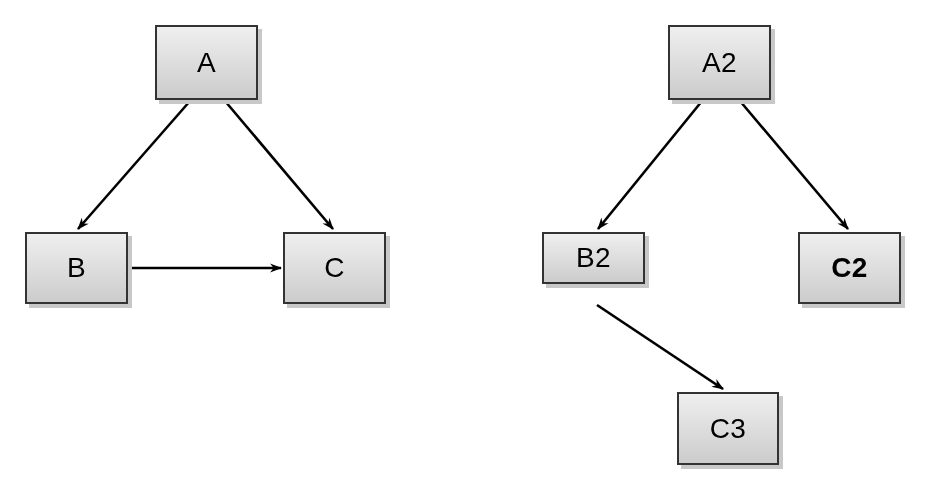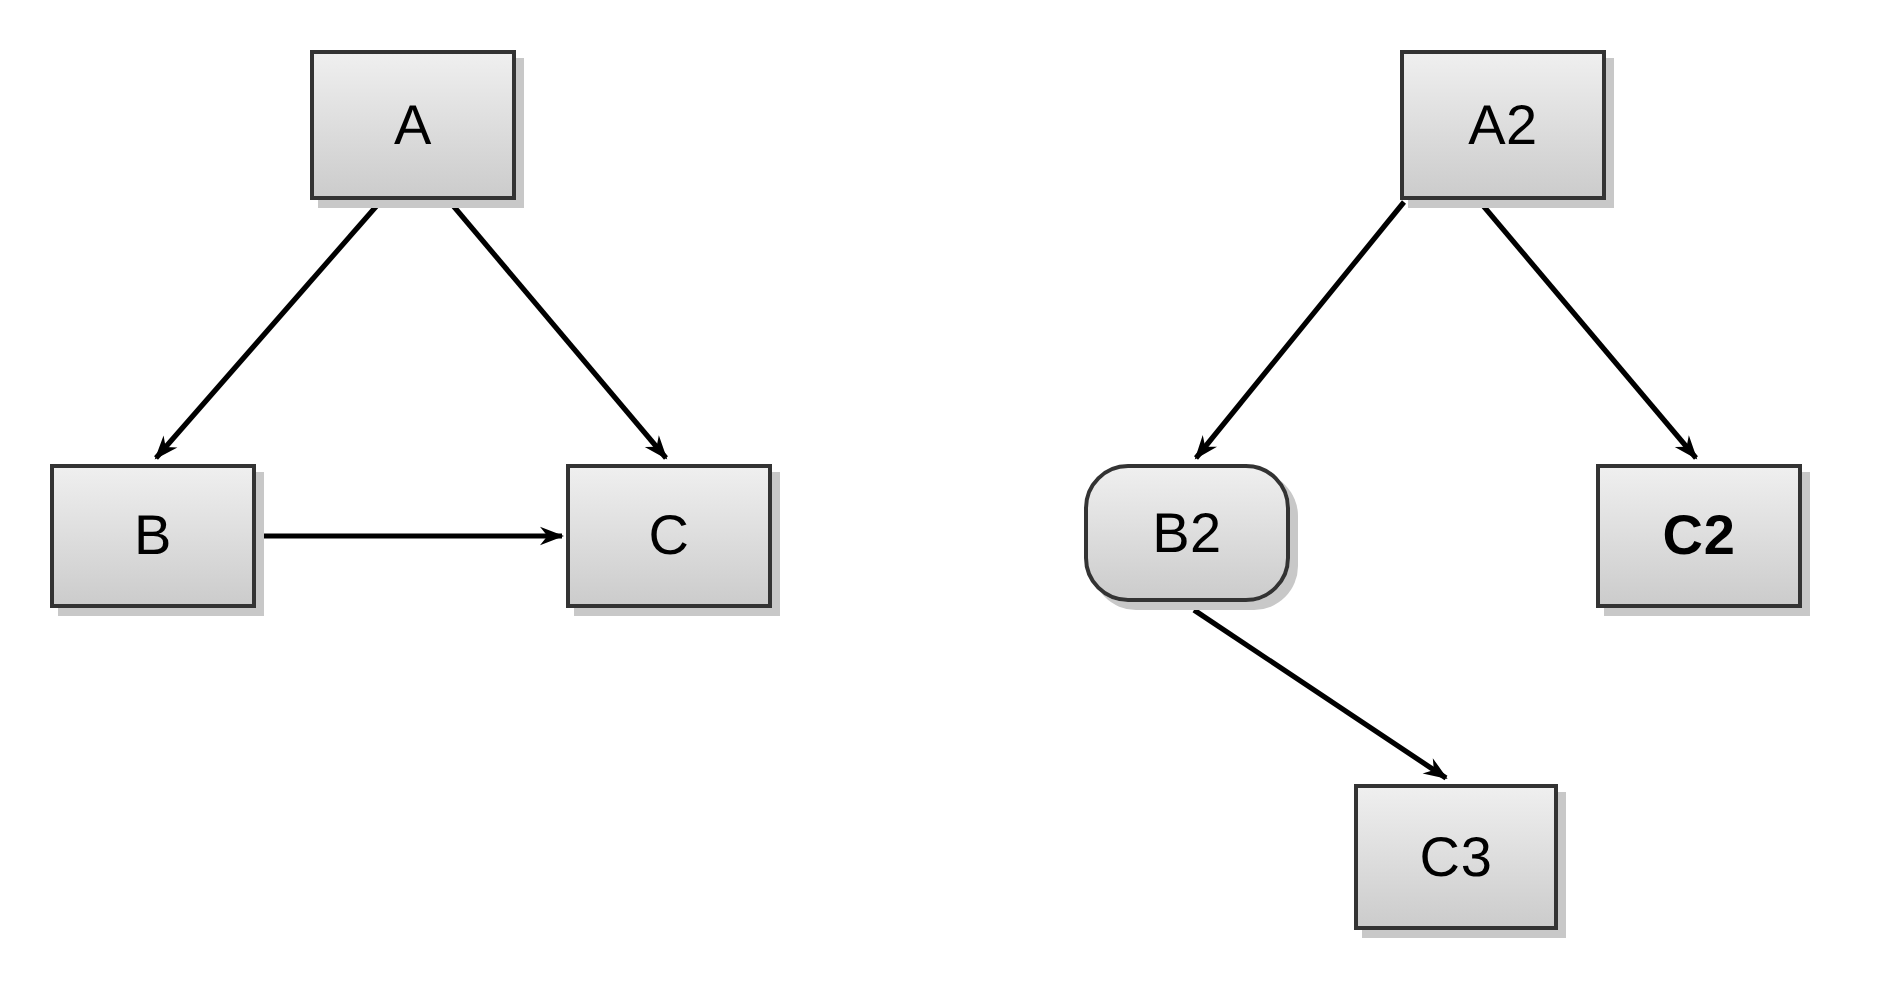--- a/index.html
+++ b/index.html
@@ -70,24 +70,24 @@
   <div id="nodes-group">
       <div class="node" style="left: 155px; top: 25px; width: 103px; height: 75px; border-color: rgb(51, 51, 51); box-shadow: rgb(200, 200, 200) 4px 4px 0px 0px; background: linear-gradient(rgb(239, 239, 239) 0%, rgb(204, 204, 204) 100%);">
         <span class="node-label" style="color: rgb(0, 0, 0);">A</span>
       </div>
       <div class="node" style="left: 25px; top: 232px; width: 103px; height: 72px; border-color: rgb(51, 51, 51); box-shadow: rgb(200, 200, 200) 4px 4px 0px 0px; background: linear-gradient(rgb(239, 239, 239) 0%, rgb(204, 204, 204) 100%);">
         <span class="node-label" style="color: rgb(0, 0, 0);">B</span>
       </div>
       <div class="node" style="left: 283px; top: 232px; width: 103px; height: 72px; border-color: rgb(51, 51, 51); box-shadow: rgb(200, 200, 200) 4px 4px 0px 0px; background: linear-gradient(rgb(239, 239, 239) 0%, rgb(204, 204, 204) 100%);">
         <span class="node-label" style="color: rgb(0, 0, 0);">C</span>
       </div>
-      <div class="node" style="left: 700px; top: 25px; width: 103px; height: 75px; border-color: rgb(51, 51, 51); box-shadow: rgb(200, 200, 200) 4px 4px 0px 0px; background: linear-gradient(rgb(239, 239, 239) 0%, rgb(204, 204, 204) 100%);">
+      <div class="node" style="left: 668px; top: 25px; width: 103px; height: 75px; border-color: rgb(51, 51, 51); box-shadow: rgb(200, 200, 200) 4px 4px 0px 0px; background: linear-gradient(rgb(239, 239, 239) 0%, rgb(204, 204, 204) 100%);">
         <span class="node-label" style="color: rgb(0, 0, 0);">A2</span>
       </div>
-      <div class="node" style="left: 542px; top: 232px; width: 103px; height: 69px; border-color: rgb(51, 51, 51); box-shadow: rgb(200, 200, 200) 4px 4px 0px 0px; background: linear-gradient(rgb(239, 239, 239) 0%, rgb(204, 204, 204) 100%); border-radius: 22px;">
+      <div class="node" style="left: 542px; top: 232px; width: 103px; height: 52px; border-color: rgb(51, 51, 51); box-shadow: rgb(200, 200, 200) 4px 4px 0px 0px; background: linear-gradient(rgb(239, 239, 239) 0%, rgb(204, 204, 204) 100%);">
         <span class="node-label" style="color: rgb(0, 0, 0);">B2</span>
       </div>
       <div class="node" style="left: 798px; top: 232px; width: 103px; height: 72px; border-color: rgb(51, 51, 51); box-shadow: rgb(200, 200, 200) 4px 4px 0px 0px; background: linear-gradient(rgb(239, 239, 239) 0%, rgb(204, 204, 204) 100%); font-weight: bold;">
         <span class="node-label" style="color: rgb(0, 0, 0);">C2</span>
       </div>
       <div class="node" style="left: 677px; top: 392px; width: 102px; height: 73px; border-color: rgb(51, 51, 51); box-shadow: rgb(200, 200, 200) 4px 4px 0px 0px; background: linear-gradient(rgb(239, 239, 239) 0%, rgb(204, 204, 204) 100%);">
         <span class="node-label" style="color: rgb(0, 0, 0);">C3</span>
       </div>
     </div>
 

